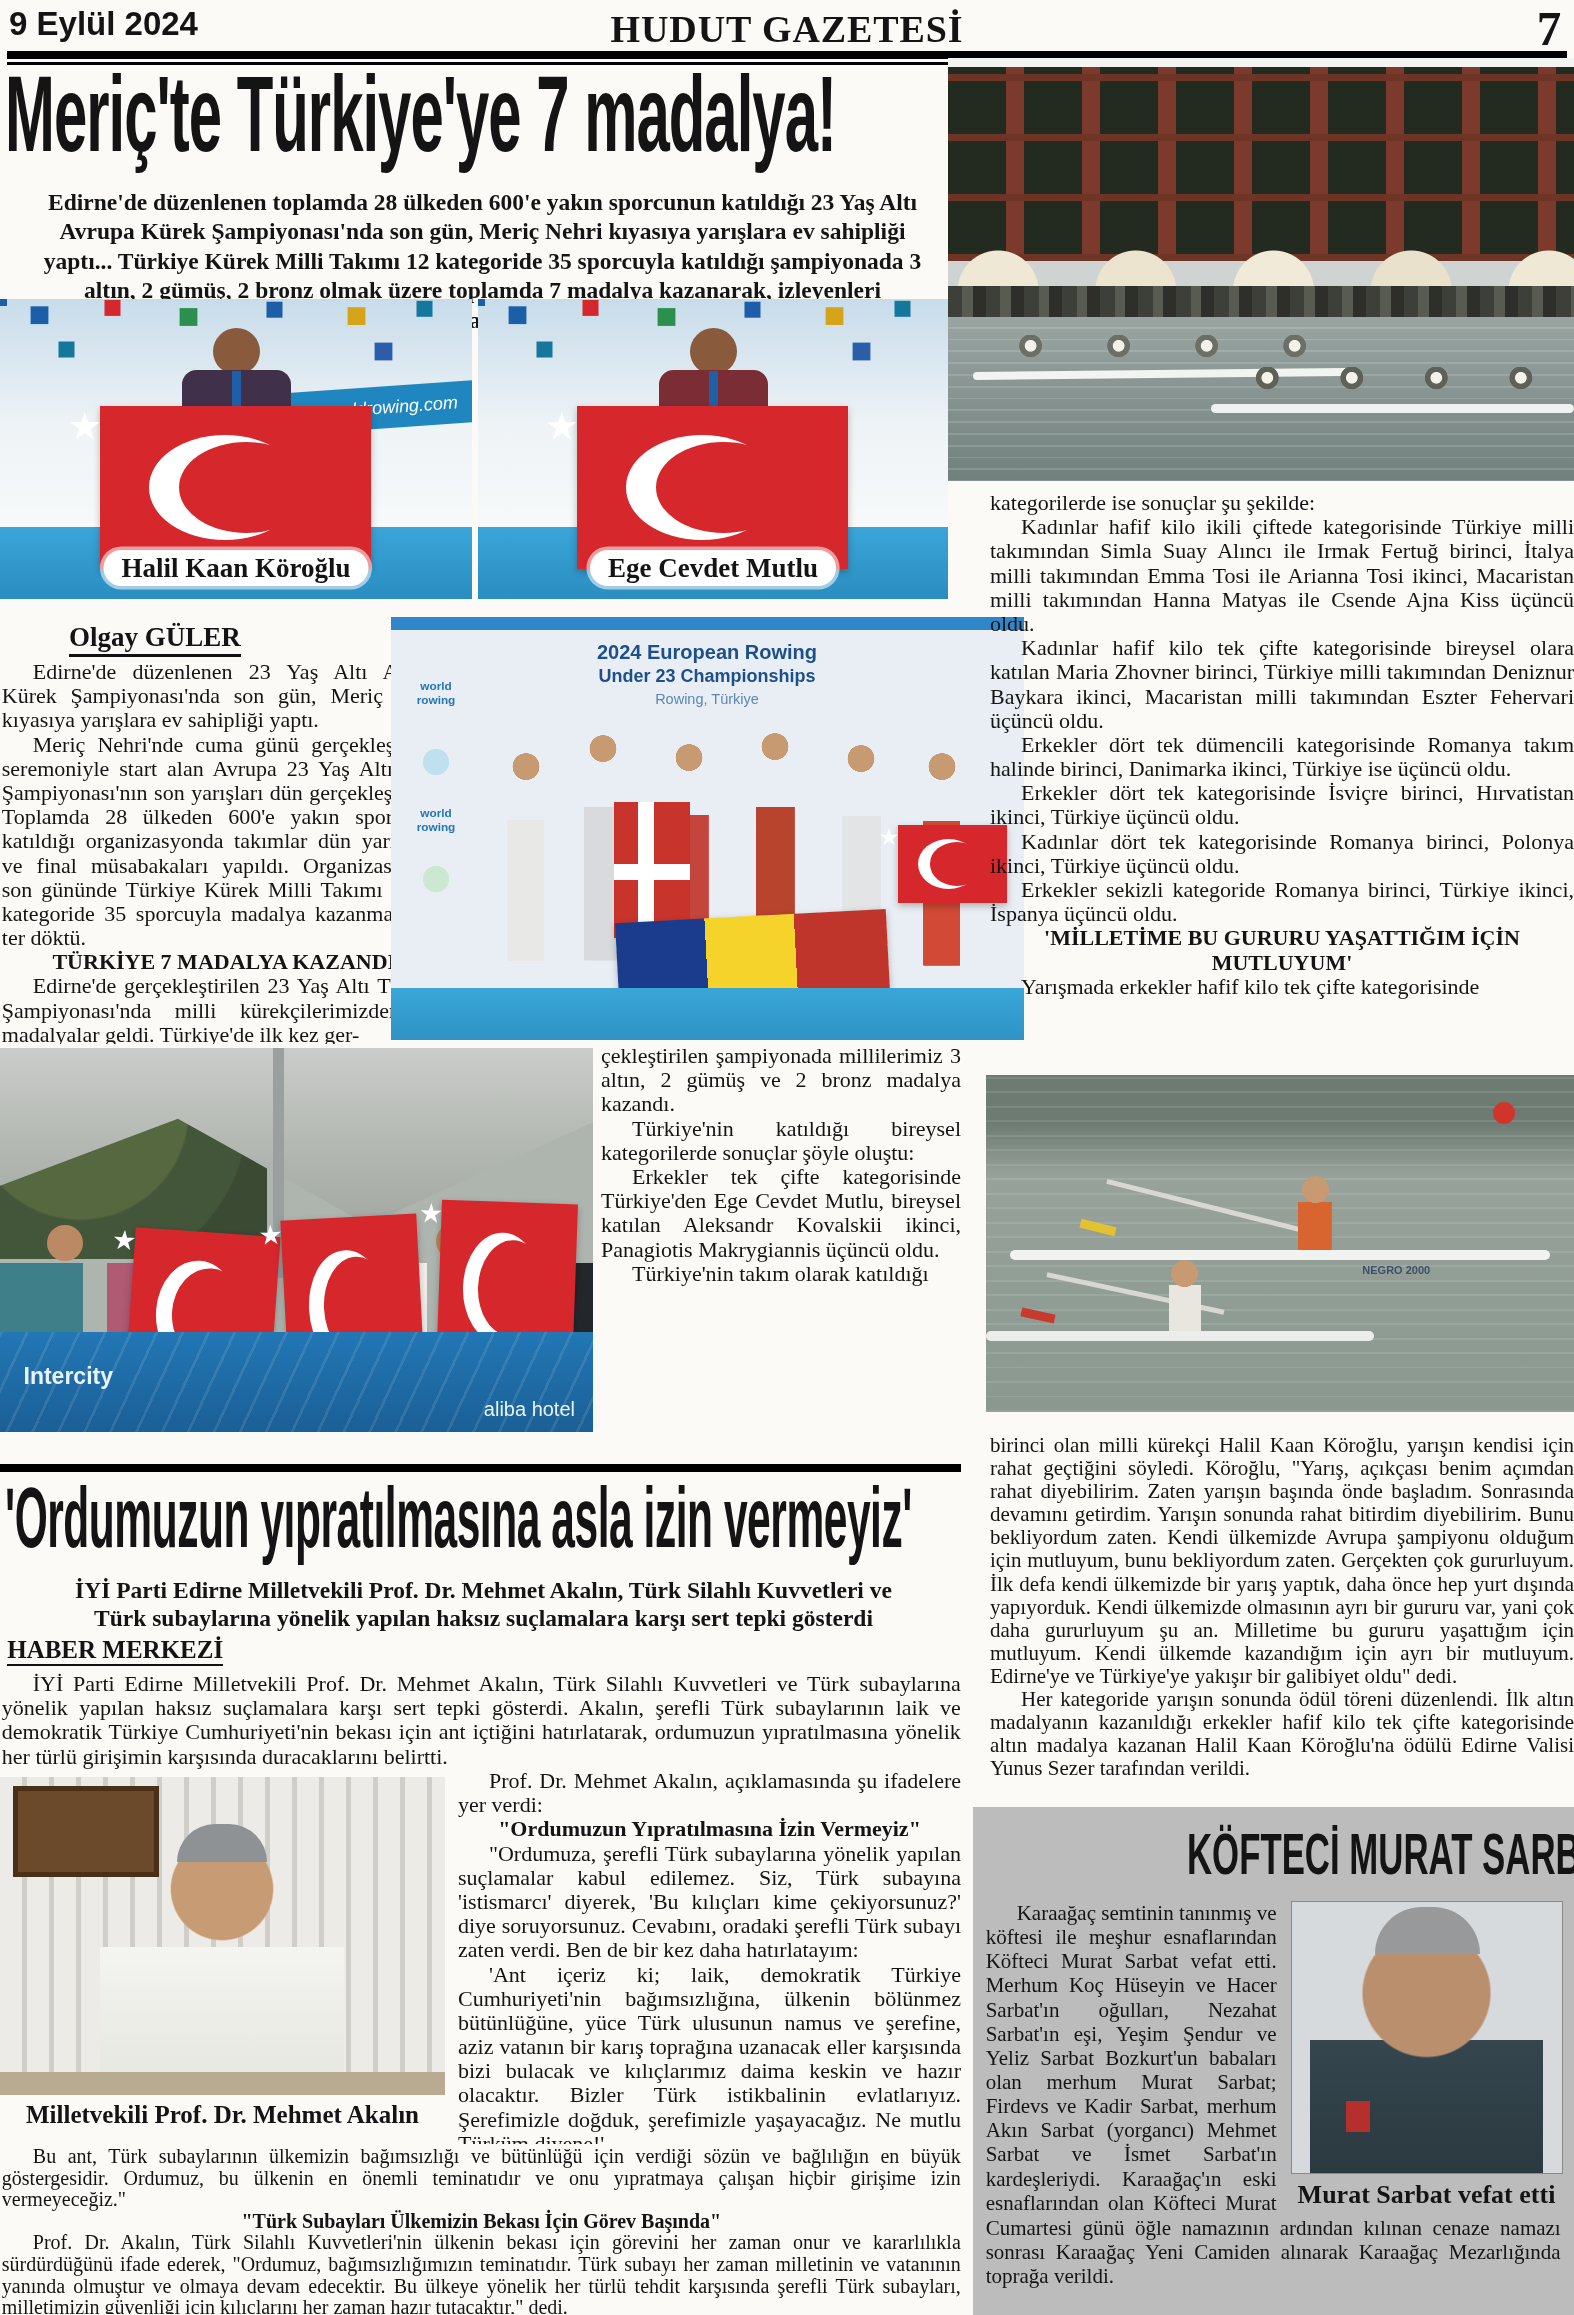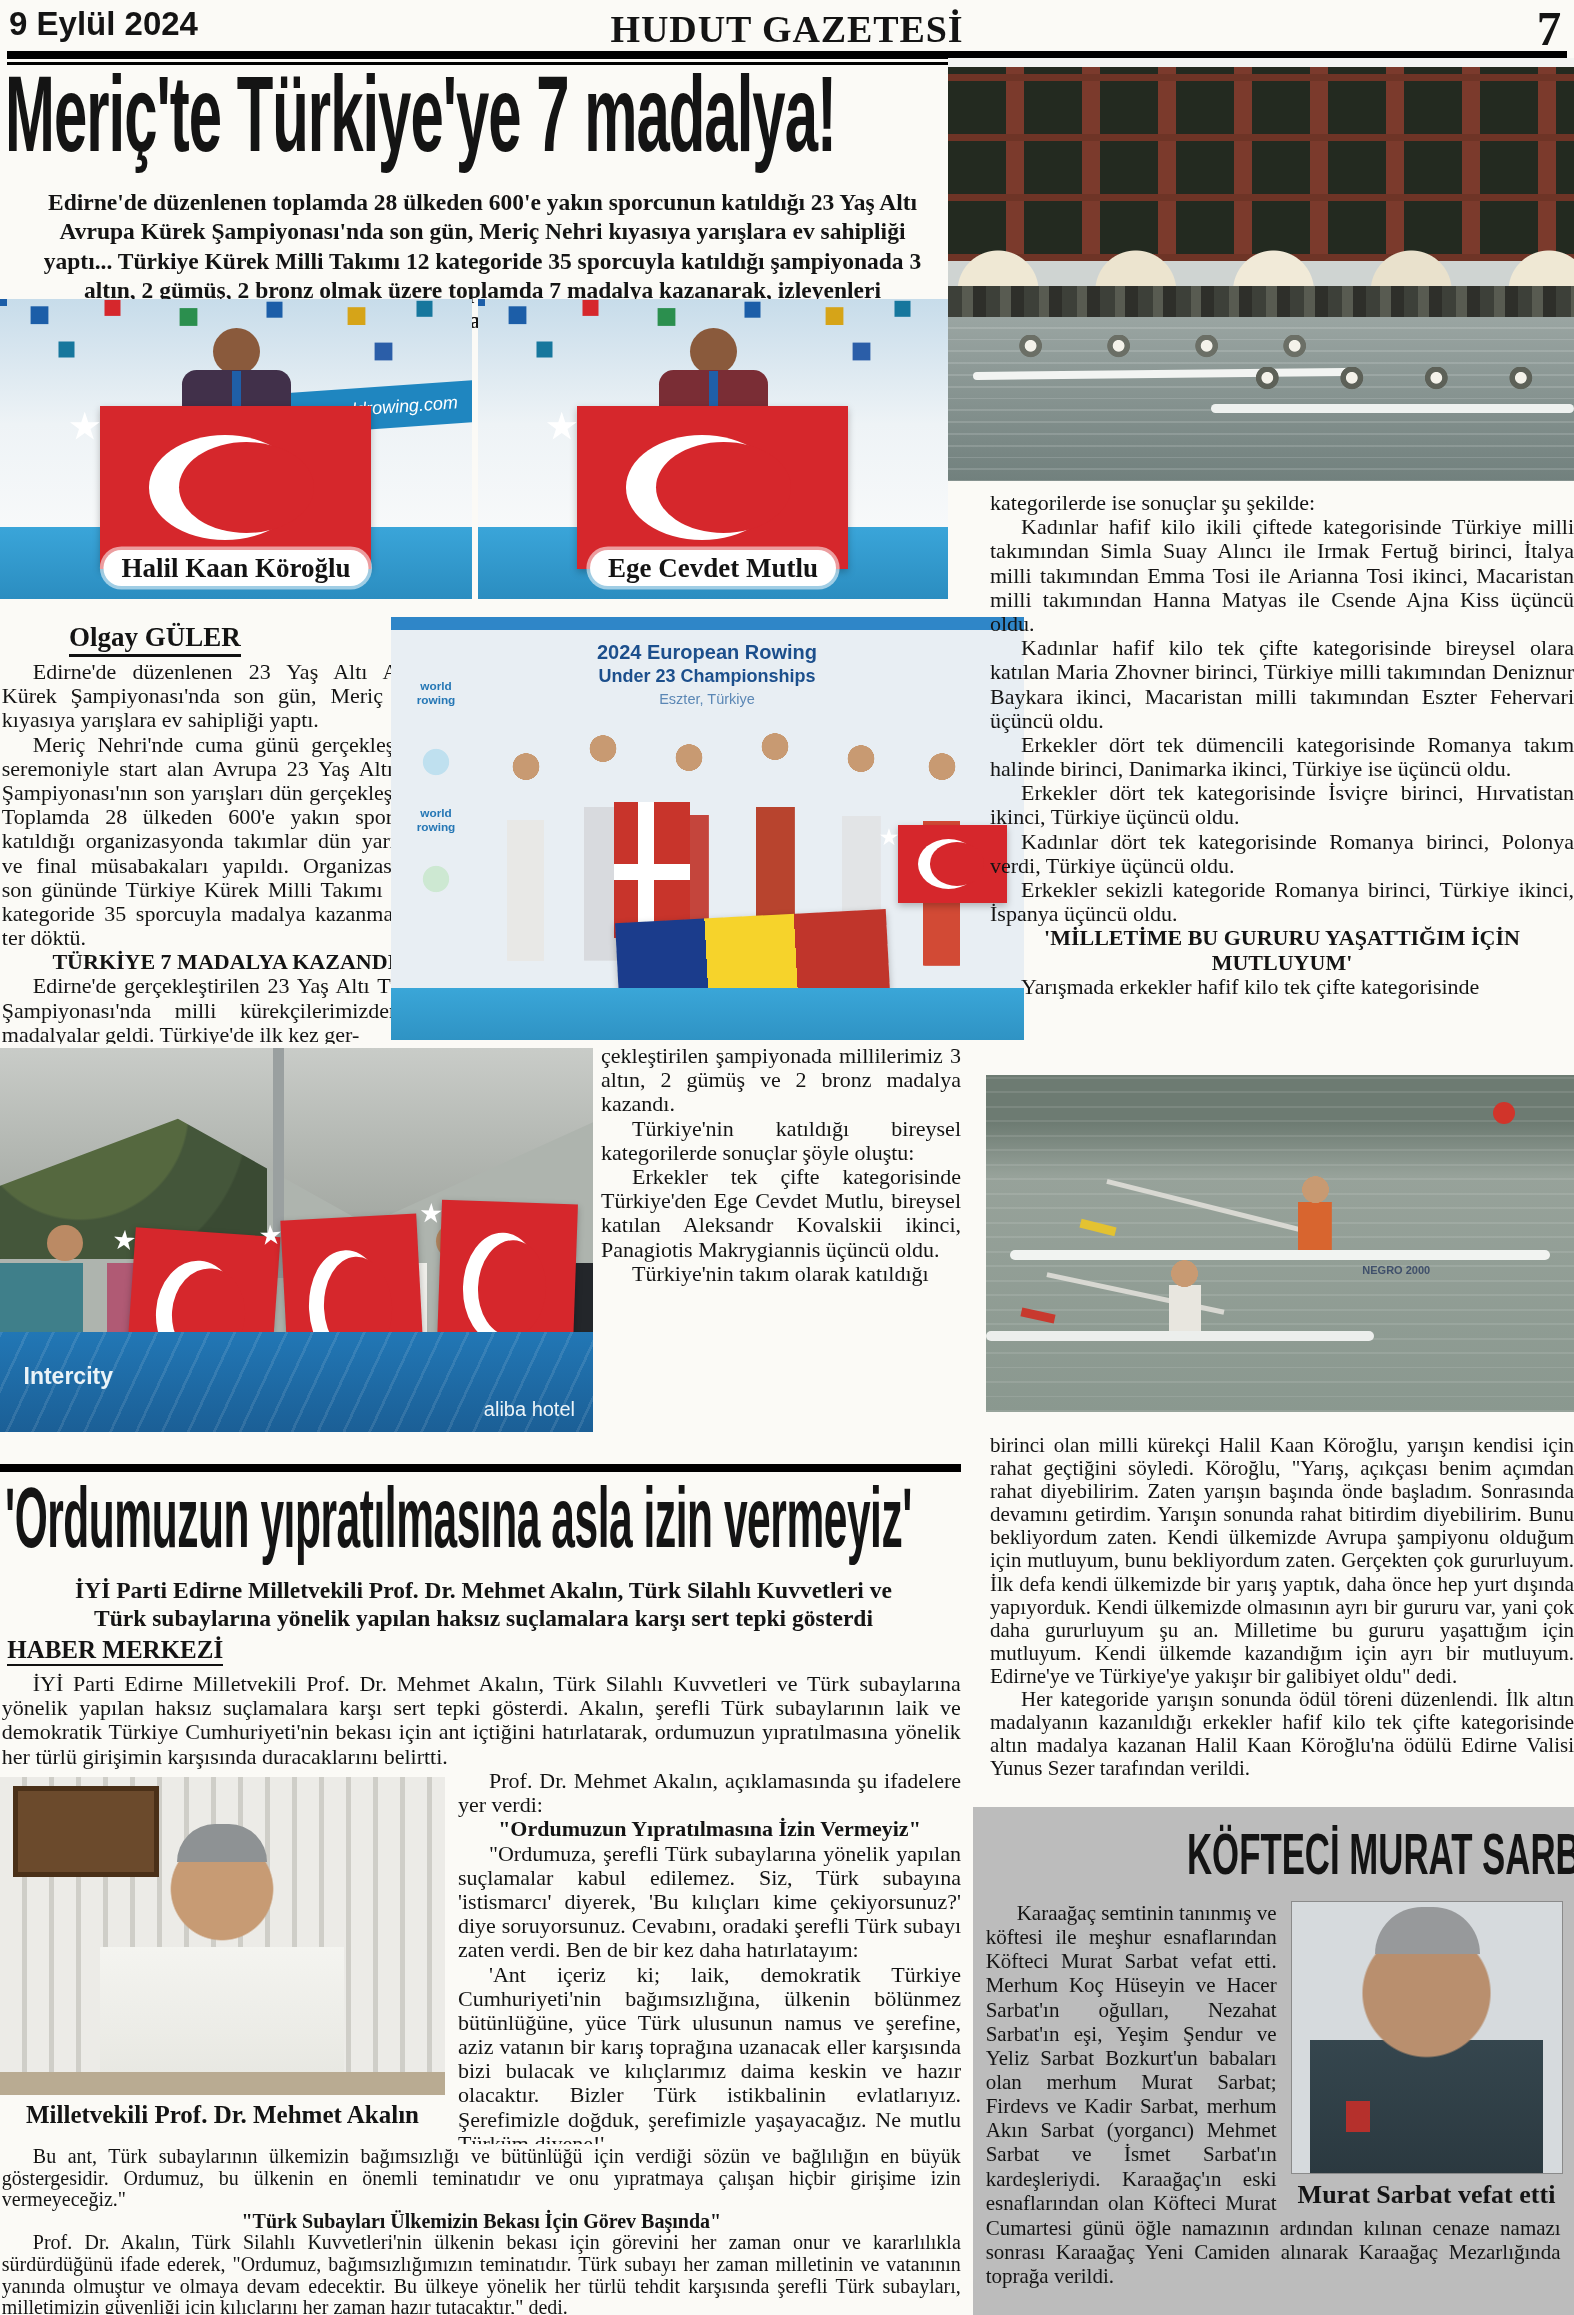--- a/index.html
+++ b/index.html
@@ -233,21 +233,21 @@
     <p>Edirne'de düzenlenen 23 Yaş Altı Avrupa Kürek Şampiyonası'nda son gün, Meriç Nehri kıyasıya yarışlara ev sahipliği yaptı.</p>
     <p>Meriç Nehri'nde cuma günü gerçekleştirilen seremoniyle start alan Avrupa 23 Yaş Altı Küre Şampiyonası'nın son yarışları dün gerçekleştirildi. Toplamda 28 ülkeden 600'e yakın sporcunun katıldığı organizasyonda takımlar dün yarı final ve final müsabakaları yapıldı. Organizasyonun son gününde Türkiye Kürek Milli Takımı ise 12 kategoride 35 sporcuyla madalya kazanmak için ter döktü.</p>
     <p class="colhead">TÜRKİYE 7 MADALYA KAZANDI</p>
     <p>Edirne'de gerçekleştirilen 23 Yaş Altı Türkiye Şampiyonası'nda milli kürekçilerimizden ilk madalyalar geldi. Türkiye'de ilk kez ger-</p>
   </div>
 
   <div class="ph" id="ph-podium">
     <div class="topbar"></div>
     <div class="banner1">2024 European Rowing</div>
     <div class="banner2">Under 23 Championships</div>
-    <div class="banner3">Eszter, Türkiye</div>
+    <div class="banner3">Rowing, Türkiye</div>
     <div class="wrstrip">
       <span class="wr1">world rowing</span>
       <span class="wr2">world rowing</span>
     </div>
     <div class="pn p1"></div>
     <div class="pn p2"></div>
     <div class="pn p3"></div>
     <div class="pn p4"></div>
     <div class="pn p5"></div>
     <div class="pn p6"></div>
@@ -286,21 +286,21 @@
     <p>Erkekler tek çifte kategorisinde Türkiye'den Ege Cevdet Mutlu, bireysel katılan Aleksandr Kovalskii ikinci, Panagiotis Makrygiannis üçüncü oldu.</p>
     <p>Türkiye'nin takım olarak katıldığı</p>
   </div>
 
   <div class="abs col just right-col-top">
     <p class="flush">kategorilerde ise sonuçlar şu şekilde:</p>
     <p>Kadınlar hafif kilo ikili çiftede kategorisinde Türkiye milli takımından Simla Suay Alıncı ile Irmak Fertuğ birinci, İtalya milli takımından Emma Tosi ile Arianna Tosi ikinci, Macaristan milli takımından Hanna Matyas ile Csende Ajna Kiss üçüncü oldu.</p>
     <p>Kadınlar hafif kilo tek çifte kategorisinde bireysel olara katılan Maria Zhovner birinci, Türkiye milli takımından Deniznur Baykara ikinci, Macaristan milli takımından Eszter Fehervari üçüncü oldu.</p>
     <p>Erkekler dört tek dümencili kategorisinde Romanya takım halinde birinci, Danimarka ikinci, Türkiye ise üçüncü oldu.</p>
     <p>Erkekler dört tek kategorisinde İsviçre birinci, Hırvatistan ikinci, Türkiye üçüncü oldu.</p>
-    <p>Kadınlar dört tek kategorisinde Romanya birinci, Polonya verdi, Türkiye üçüncü oldu.</p>
+    <p>Kadınlar dört tek kategorisinde Romanya birinci, Polonya ikinci, Türkiye üçüncü oldu.</p>
     <p>Erkekler sekizli kategoride Romanya birinci, Türkiye ikinci, İspanya üçüncü oldu.</p>
     <p class="colhead">'MİLLETİME BU GURURU YAŞATTIĞIM İÇİN MUTLUYUM'</p>
     <p>Yarışmada erkekler hafif kilo tek çifte kategorisinde</p>
   </div>
 
   <div class="ph" id="ph-sculls">
     <div class="water"></div>
     <div class="buoy"></div>
     <div class="oar1"></div>
     <div class="oar1b"></div>

